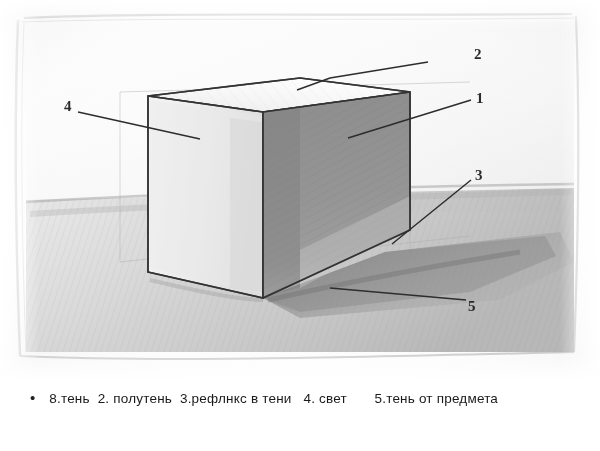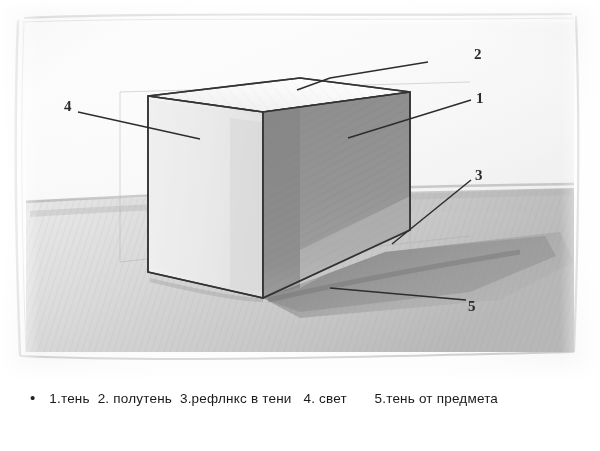--- a/index.html
+++ b/index.html
@@ -217,16 +217,16 @@
   </svg>
 
   <div class="label" style="left:474px; top:46px;">2</div>
   <div class="label" style="left:476px; top:90px;">1</div>
   <div class="label" style="left:475px; top:167px;">3</div>
   <div class="label" style="left:64px;  top:98px;">4</div>
   <div class="label" style="left:468px; top:298px;">5</div>
 
   <div class="caption-row">
     <span class="bullet">•</span>
-    <span class="caption-text">1.тень  2. полутень  3.рефлнкс в тени   4. свет       5.тень от предмета</span>
+    <span class="caption-text">8.тень  2. полутень  3.рефлнкс в тени   4. свет       5.тень от предмета</span>
   </div>
 
 </div>
 
 </body></html>

